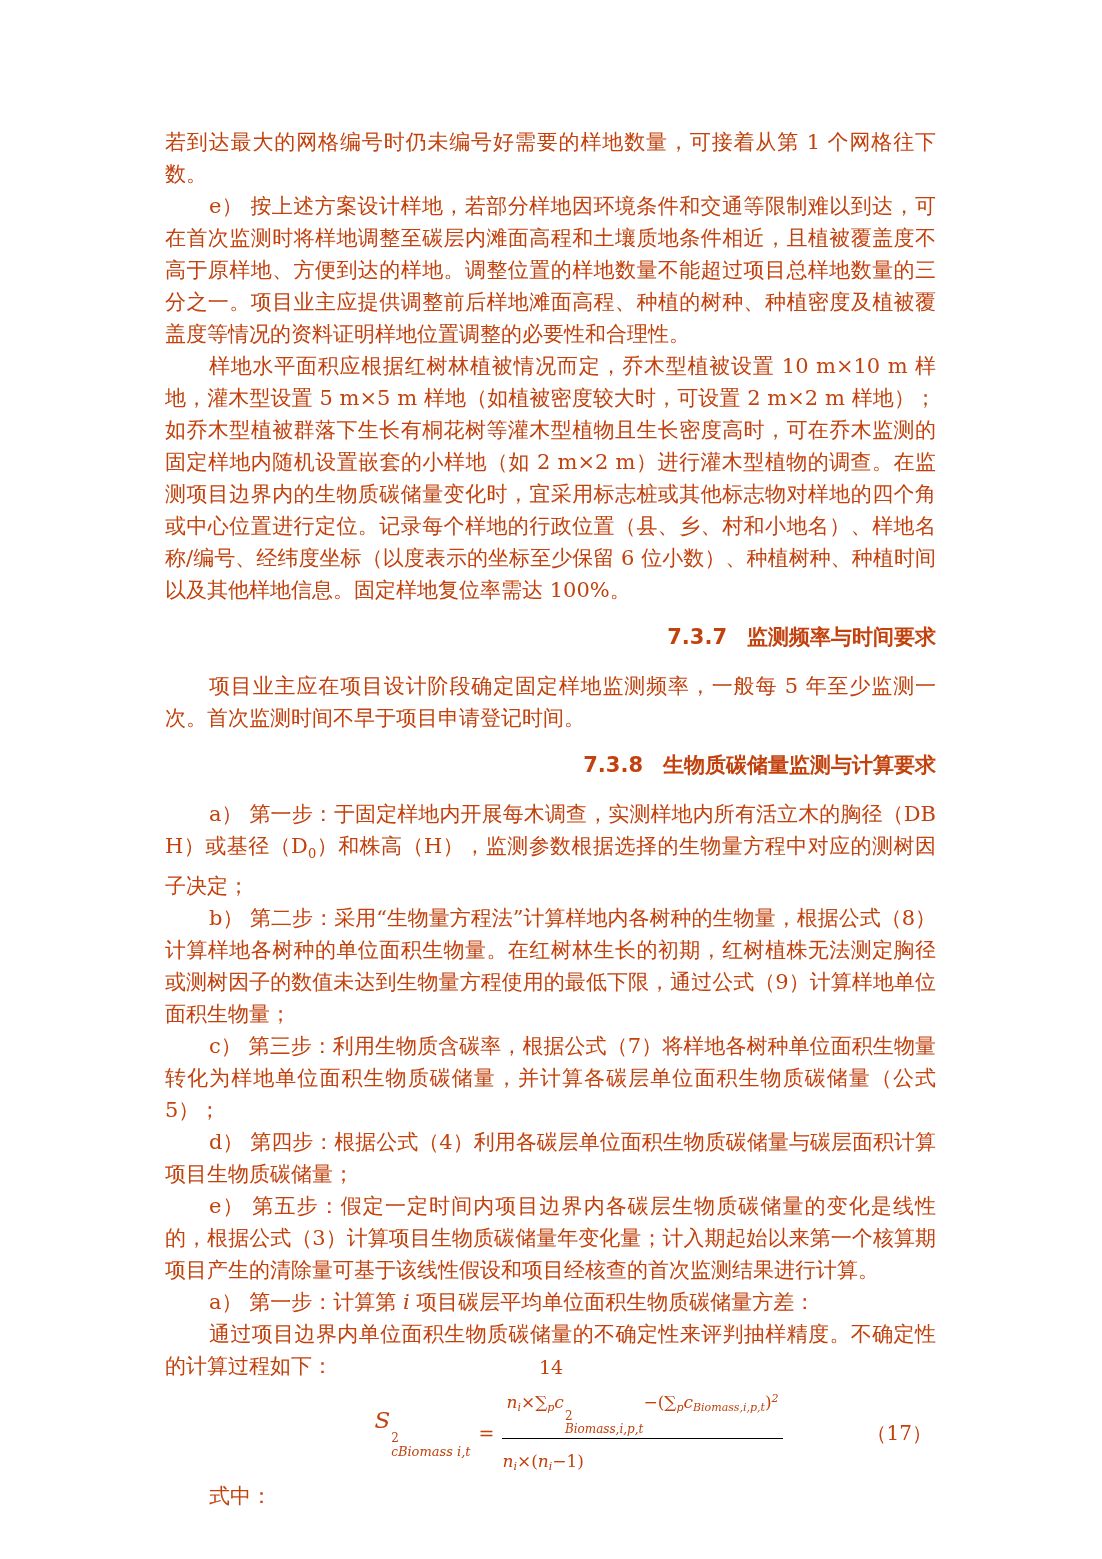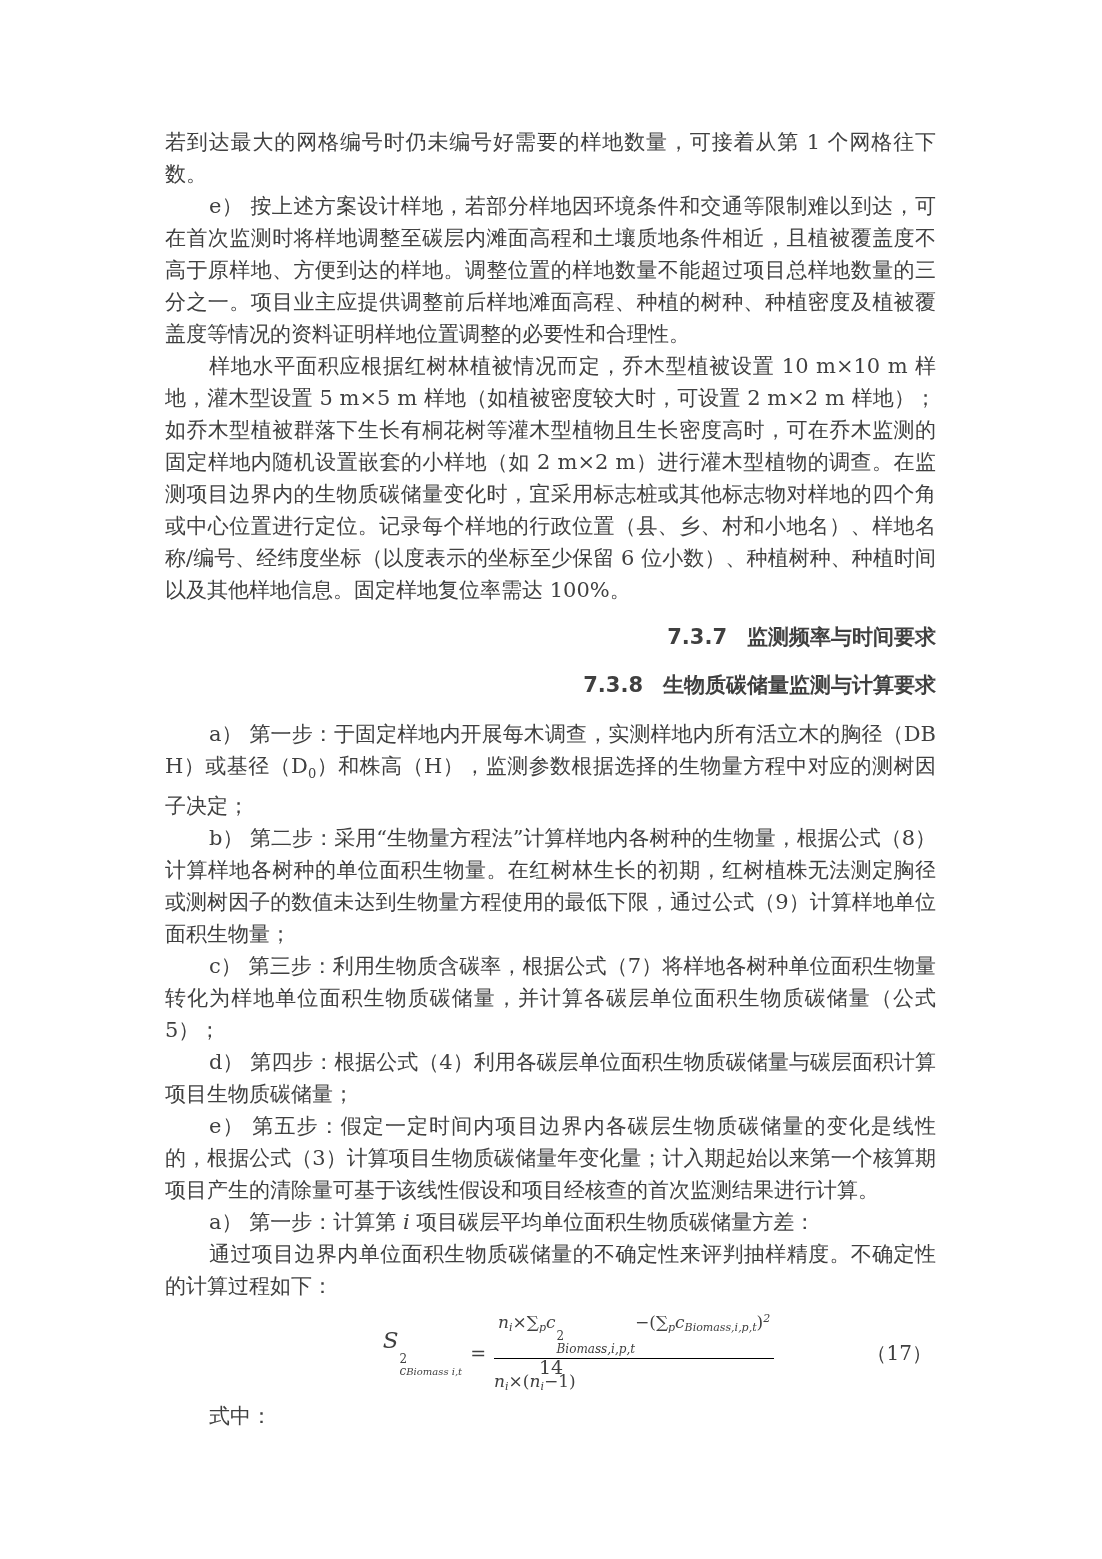--- a/index.html
+++ b/index.html
@@ -1,21 +1,21 @@
 <!DOCTYPE html>
 <html><head>
 <meta charset="utf-8">
 <style>
   html,body{margin:0;padding:0;background:#e8e8e8;}
   .page{
     position:relative;
     width:1102px;height:1559px;
     margin:0 auto;
     background:#ffffff;
-    color:#404040;
+    color:#c2410c;
     font-family:"DejaVu Serif","Liberation Serif",serif;
     box-sizing:border-box;
     padding:126px 166px 0 165px;
     overflow:hidden;
   }
   .body-p{
     margin:0;
     font-size:21px;
     line-height:32px;
     text-align:justify;
@@ -52,21 +52,21 @@
   .stack{
     display:inline-flex;
     flex-direction:column;
     align-items:flex-start;
     vertical-align:-0.75em;
     line-height:1.05;
     margin-left:1px;
   }
   .st-sup{font-size:12px;font-style:normal;}
   .st-sub{font-size:12px;font-style:italic;white-space:nowrap;}
-  .st-subsub{font-size:10px;font-style:italic;}
+  .st-subsub{font-size:13px;font-style:italic;}
   .lhs-S{font-size:23px;}
   .eqsign{font-style:normal;margin:0 8px;}
   .frac{
     display:inline-flex;
     flex-direction:column;
     vertical-align:middle;
     font-size:17px;
     line-height:1.25;
   }
   .frac .num{border-bottom:1.4px solid #000;padding:0 4px 2px 4px;white-space:nowrap;}
@@ -94,20 +94,21 @@
 <div class="page">
 
   <p class="body-p">若到达最大的网格编号时仍未编号好需要的样地数量，可接着从第 1 个网格往下数。</p>
 
   <p class="body-p indent">e） 按上述方案设计样地，若部分样地因环境条件和交通等限制难以到达，可在首次监测时将样地调整至碳层内滩面高程和土壤质地条件相近，且植被覆盖度不高于原样地、方便到达的样地。调整位置的样地数量不能超过项目总样地数量的三分之一。项目业主应提供调整前后样地滩面高程、种植的树种、种植密度及植被覆盖度等情况的资料证明样地位置调整的必要性和合理性。</p>
 
   <p class="body-p indent">样地水平面积应根据红树林植被情况而定，乔木型植被设置 10 m×10 m 样地，灌木型设置 5 m×5 m 样地（如植被密度较大时，可设置 2 m×2 m 样地）；如乔木型植被群落下生长有桐花树等灌木型植物且生长密度高时，可在乔木监测的固定样地内随机设置嵌套的小样地（如 2 m×2 m）进行灌木型植物的调查。在监测项目边界内的生物质碳储量变化时，宜采用标志桩或其他标志物对样地的四个角或中心位置进行定位。记录每个样地的行政位置（县、乡、村和小地名）、样地名称/编号、经纬度坐标（以度表示的坐标至少保留 6 位小数）、种植树种、种植时间以及其他样地信息。固定样地复位率需达 100%。</p>
 
   <h3 class="sec-heading"><span>7.3.7</span><span class="ht">监测频率与时间要求</span></h3>
 
+  <p class="body-p indent">项目业主应在项目设计阶段确定固定样地监测频率，一般每 5 年至少监测一次。首次监测时间不早于项目申请登记时间。</p>
 
   <h3 class="sec-heading"><span>7.3.8</span><span class="ht">生物质碳储量监测与计算要求</span></h3>
 
   <p class="body-p indent"><span>a） 第一步：于固定样地内开展每木调查，实测样地内所有活立木的胸径（DBH）或基径（D</span><span class="sub">0</span><span>）和株高（H），监测参数根据选择的生物量方程中对应的测树因子决定；</span></p>
 
   <p class="body-p indent">b） 第二步：采用“生物量方程法”计算样地内各树种的生物量，根据公式（8）计算样地各树种的单位面积生物量。在红树林生长的初期，红树植株无法测定胸径或测树因子的数值未达到生物量方程使用的最低下限，通过公式（9）计算样地单位面积生物量；</p>
 
   <p class="body-p indent">c） 第三步：利用生物质含碳率，根据公式（7）将样地各树种单位面积生物量转化为样地单位面积生物质碳储量，并计算各碳层单位面积生物质碳储量（公式 5）；</p>
 
   <p class="body-p indent">d） 第四步：根据公式（4）利用各碳层单位面积生物质碳储量与碳层面积计算项目生物质碳储量；</p>

